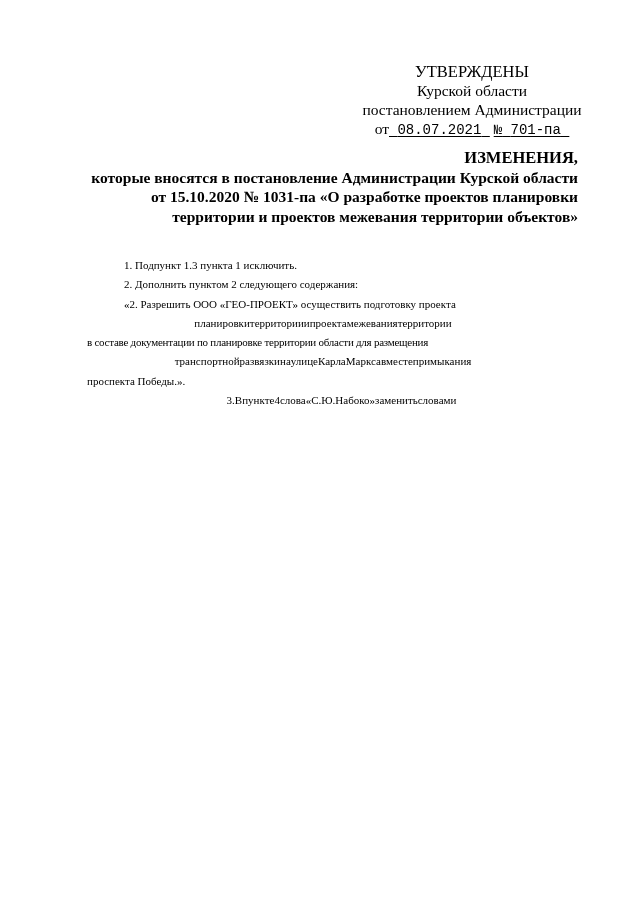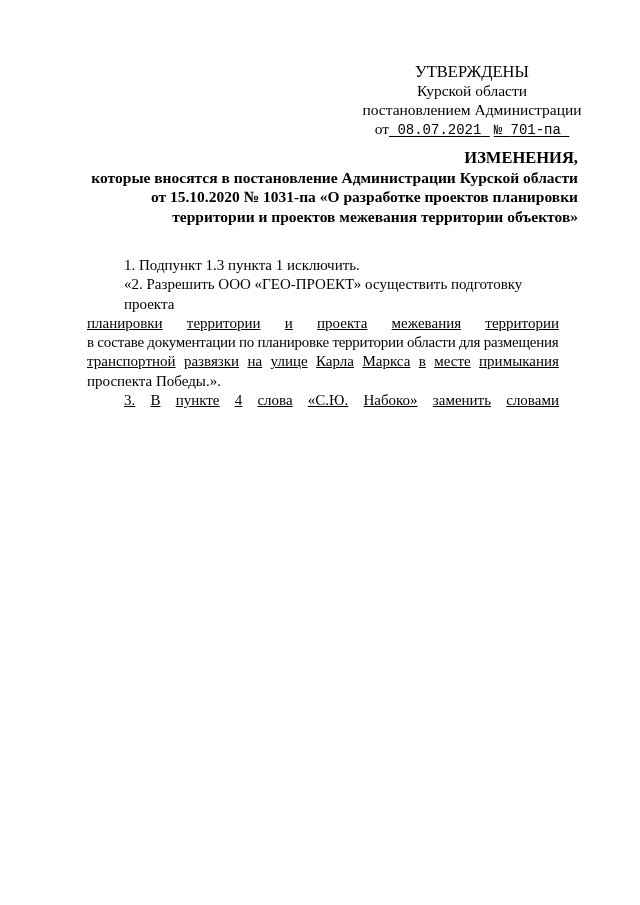--- a/index.html
+++ b/index.html
@@ -54,31 +54,30 @@
       line-height: 19.5px;
     }
     .heading .h-title {
       font-size: 16.5px;
     }
     .body-text {
       position: absolute;
       left: 87px;
       top: 256px;
       width: 472px;
-      font-size: 15px;
+      font-size: 11px;
       line-height: 19.3px;
     }
     .indent {
       padding-left: 37px;
     }
     .jline {
       display: flex;
-      justify-content: space-between;
+      justify-content: center;
       white-space: nowrap;
-      text-decoration: underline;
     }
   </style>
 </head>
 <body>
 
 <div class="page">
 
   <div class="approval">
     <div class="title">УТВЕРЖДЕНЫ</div>
     <div>Курской области</div>
@@ -91,20 +90,21 @@
 
   <div class="heading">
     <div class="h-title">ИЗМЕНЕНИЯ,</div>
     <div>которые вносятся в постановление Администрации Курской области</div>
     <div>от 15.10.2020 № 1031-па «О разработке проектов планировки</div>
     <div>территории и проектов межевания территории объектов»</div>
   </div>
 
   <div class="body-text">
     <div class="indent">1. Подпункт 1.3 пункта 1 исключить.</div>
+    <div class="indent">2. Дополнить пунктом 2 следующего содержания:</div>
     <div class="indent">«2. Разрешить ООО «ГЕО-ПРОЕКТ» осуществить подготовку проекта</div>
     <div class="jline">
       <span>планировки</span>
       <span>территории</span>
       <span>и</span>
       <span>проекта</span>
       <span>межевания</span>
       <span>территории</span>
     </div>
     <div style="white-space:nowrap;letter-spacing:-0.25px;">в составе документации по планировке территории области для размещения</div>

